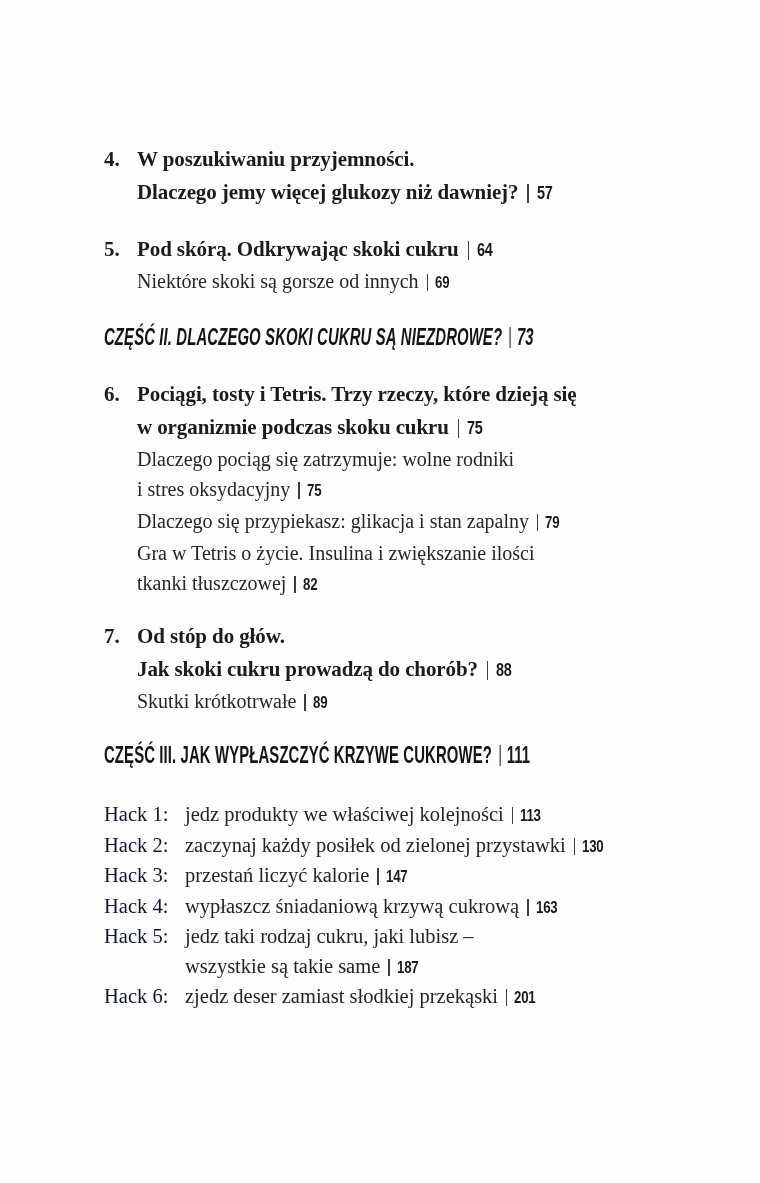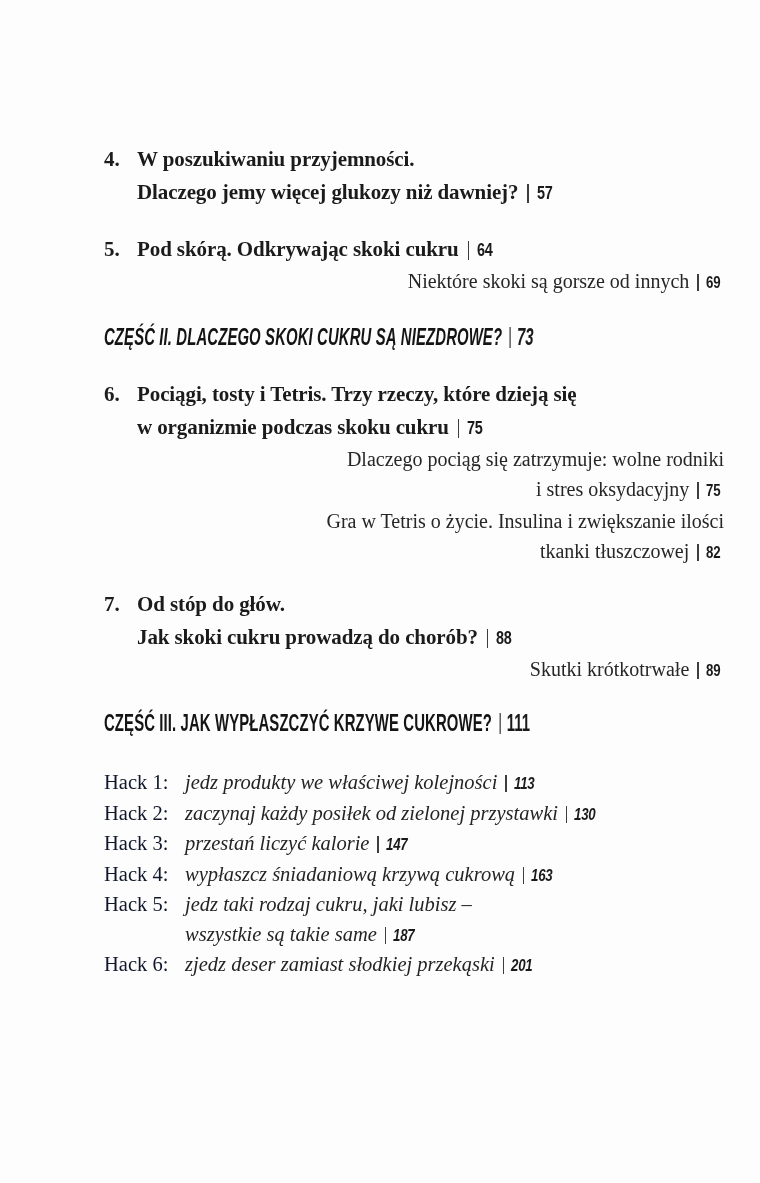--- a/index.html
+++ b/index.html
@@ -32,21 +32,20 @@
   .body { flex: 1 1 auto; min-width: 0; }
 
   .line { white-space: nowrap; }
   .chapter-line {
     font-weight: 700; font-size: 21px; line-height: 33px;
     color: #1b1b1b; letter-spacing: -0.1px;
   }
   .sub-line {
     font-weight: 400; font-size: 20px; line-height: 30px;
     color: #262626;
-    text-align: right;
   }
 
   
   .part { line-height: 26px; height: 26px; }
   .part-inner {
     display: inline-block;
     transform: scaleX(0.62); transform-origin: 0 50%;
     font-family: "Liberation Sans", "DejaVu Sans", sans-serif;
     font-weight: 700; font-size: 24px; line-height: 26px;
     color: #141414; white-space: nowrap; letter-spacing: 0.2px;
@@ -54,21 +53,21 @@
 
   
   .hack { display: flex; align-items: flex-start; }
   .hack-label {
     flex: 0 0 81px; width: 81px;
     font-weight: 400; font-size: 20.5px; line-height: 29.5px;
     white-space: nowrap; color: #0f172a;
   }
   .hack-line {
     font-weight: 400; font-size: 20.5px; line-height: 29.5px;
-    white-space: nowrap; color: #242424; font-style: italic;
+    white-space: nowrap; color: #242424;
   }
 
   
   .sep {
     display: inline-block;
     width: 1.4px; height: 19px;
     background: #3d3d3d;
     margin: 0 8px 0 9px;
     vertical-align: -3.5px;
   }
@@ -135,20 +134,23 @@
         <div class="line chapter-line">
           <span>w organizmie podczas skoku cukru</span><span class="sep"></span><span class="pg">75</span>
         </div>
         <div class="line sub-line">
           <span>Dlaczego pociąg się zatrzymuje: wolne rodniki</span>
         </div>
         <div class="line sub-line">
           <span>i stres oksydacyjny</span><span class="sep"></span><span class="pg">75</span>
         </div>
         <div class="line sub-line">
+          <span>Dlaczego się przypiekasz: glikacja i stan zapalny</span><span class="sep"></span><span class="pg">79</span>
+        </div>
+        <div class="line sub-line">
           <span>Gra w Tetris o życie. Insulina i zwiększanie ilości</span>
         </div>
         <div class="line sub-line">
           <span>tkanki tłuszczowej</span><span class="sep"></span><span class="pg">82</span>
         </div>
       </div>
     </div>
 
     <div class="entry">
       <div class="num">7.</div>

